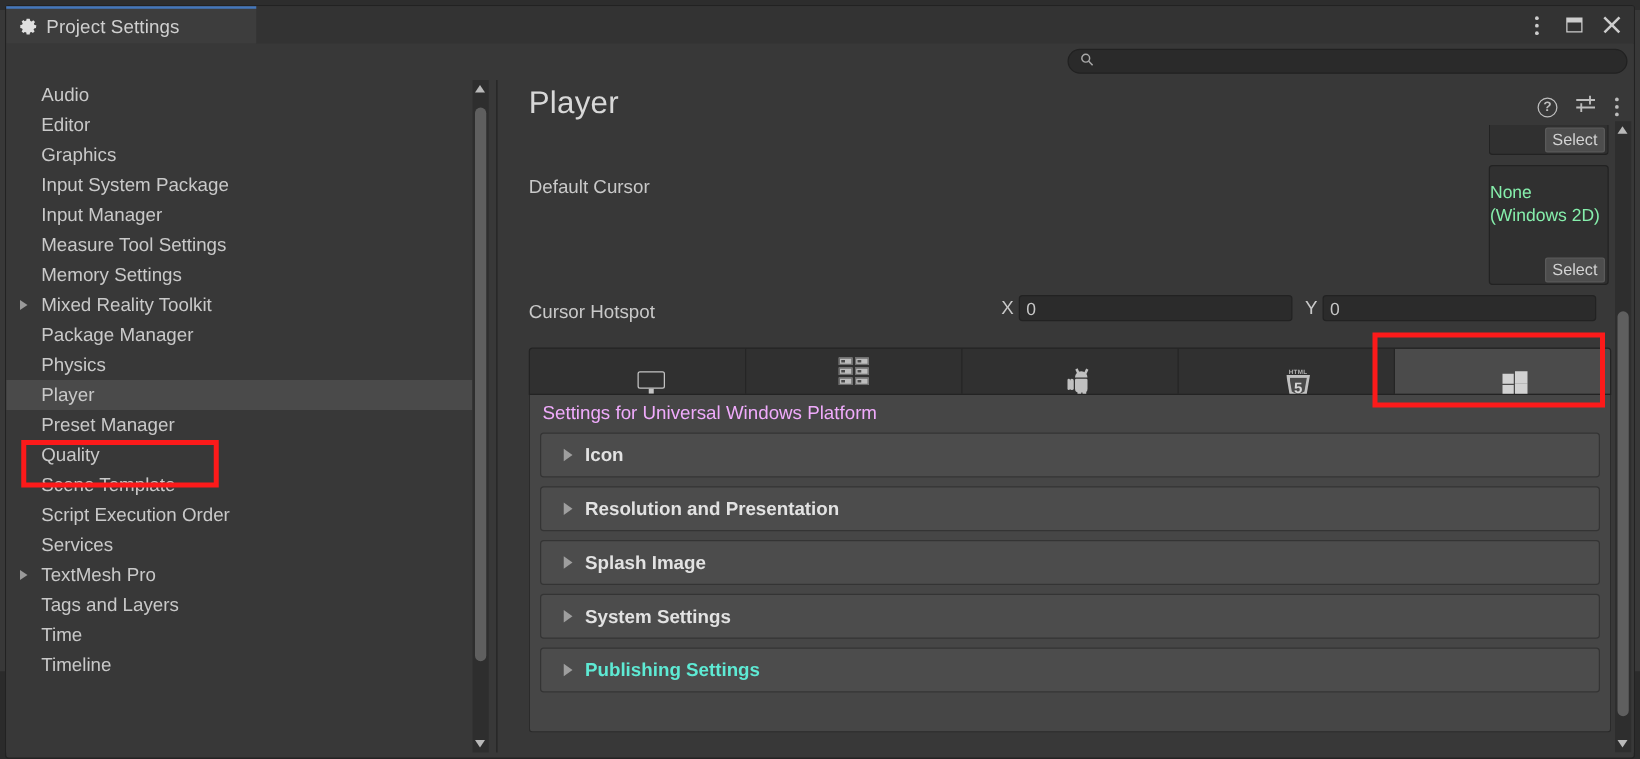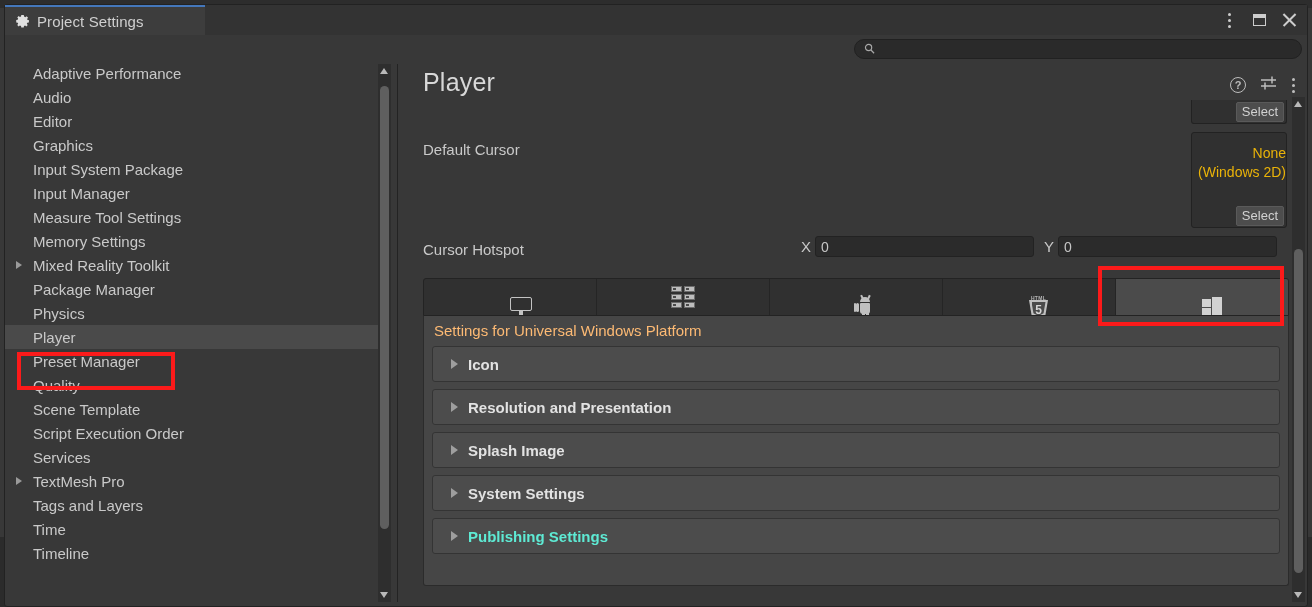--- a/index.html
+++ b/index.html
@@ -201,22 +201,22 @@
     width: 96px; height: 24px;
     border-top: none;
     border-radius: 0 0 3px 3px;
   }
   .obj-main {
     left: 790px; top: 68px;
     width: 96px; height: 96px;
   }
   .obj-name {
     position: absolute; left: 0; right: 0; top: 11px;
-    text-align: right;
-    color: #eab308; font-size: 14px; line-height: 19px;
+    text-align: left;
+    color: #86efac; font-size: 14px; line-height: 19px;
     pointer-events: none;
   }
   .select-btn {
     position: absolute; right: 2px; bottom: 1px;
     padding: 1px 5px 2px 5px;
     background: #4d4d4d;
     color: #d2d2d2; font-size: 13px;
     border: 1px solid #5a5a5a;
     border-radius: 2px;
     cursor: pointer;
@@ -361,21 +361,21 @@
   .settings-panel {
     position: absolute; left: 22px; top: 252px;
     width: 866px; height: 270px;
     background: #464646;
     border: 1px solid #2b2b2b;
     border-top: none;
     border-radius: 0 0 3px 3px;
   }
   .settings-for {
     position: absolute; left: 10px; top: 6px;
-    color: #fdba74; font-size: 15px;
+    color: #f0abfc; font-size: 15px;
   }
   .foldout {
     position: absolute; left: 8px;
     width: 848px; height: 36px;
     background: #4c4c4c;
     border: 1px solid #343434;
     border-radius: 3px;
     display: flex; align-items: center;
     cursor: pointer;
   }
@@ -446,23 +446,20 @@
           <line x1="7.6" y1="7.6" x2="11" y2="11.2" stroke="#a8a8a8" stroke-width="1.3"></line>
         </svg>
       </span>
       <input type="text" value="" placeholder="" style="">
     </div>
   </div>
 
   <div class="body-wrap">
 
     <div class="tree">
-        <div class="tree-item tree-clip-top">
-          <span>Adaptive Performance</span>
-        </div>
         <div class="tree-item">
           <span>Audio</span>
         </div>
         <div class="tree-item">
           <span>Editor</span>
         </div>
         <div class="tree-item">
           <span>Graphics</span>
         </div>
         <div class="tree-item">

